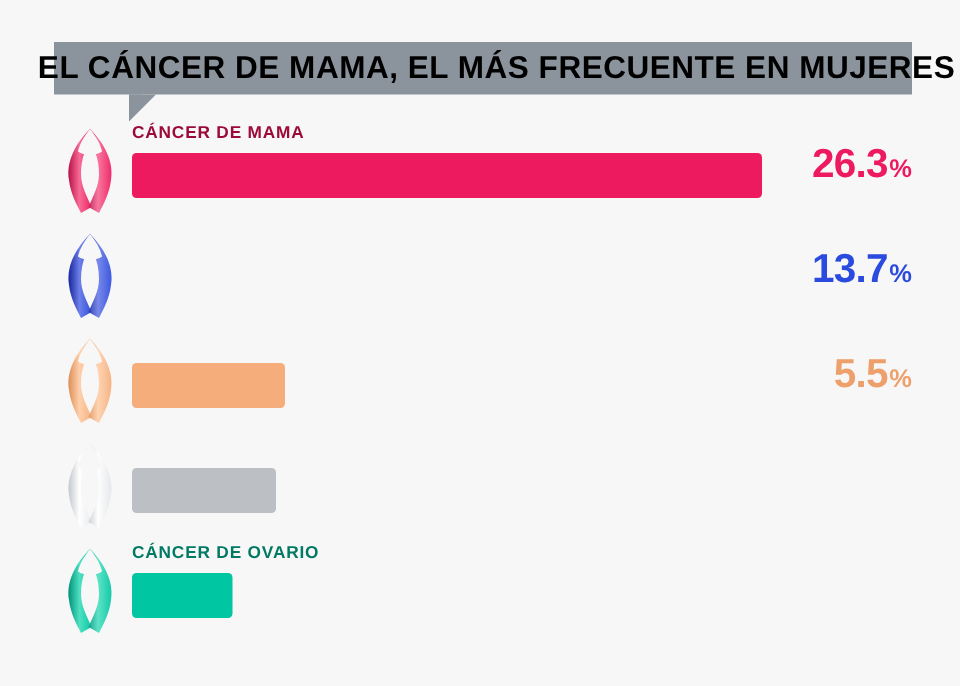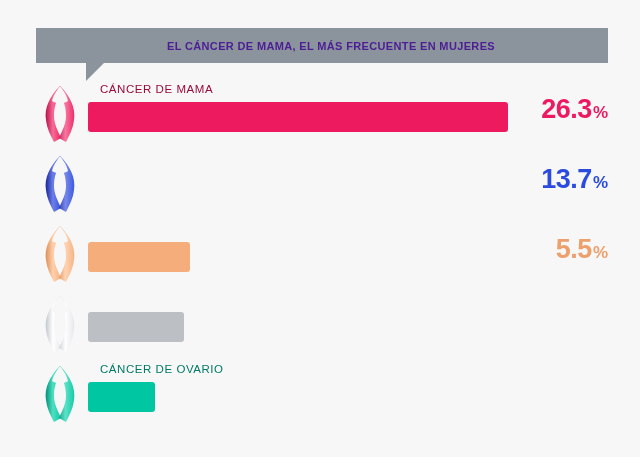--- a/index.html
+++ b/index.html
@@ -30,22 +30,22 @@
     top: 28px;
     width: 572px;
     height: 35px;
     background: #8b949d;
     box-sizing: border-box;
     display: flex;
     align-items: center;
     justify-content: center;
   }
   .title-text {
-    color: #4c1d95;
-    font-size: 11px;
+    color: #000000;
+    font-size: 21px;
     font-weight: bold;
     letter-spacing: 0.35px;
     white-space: nowrap;
     text-align: left;
     padding-left: 18px;
   }
   .banner-tail {
     position: absolute;
     left: 86px;
     top: 63px;
@@ -85,24 +85,24 @@
   .row-body {
     position: absolute;
     left: 88px;
     top: 0;
     right: 0;
     height: 70px;
   }
 
   .cat-label {
     position: absolute;
-    left: 12px;
+    left: 0;
     top: 5px;
     font-size: 11.5px;
-    font-weight: normal;
+    font-weight: bold;
     letter-spacing: 0.55px;
     white-space: nowrap;
   }
 
   .bar {
     position: absolute;
     left: 0;
     top: 24px;
     height: 30px;
     border-radius: 3px;

